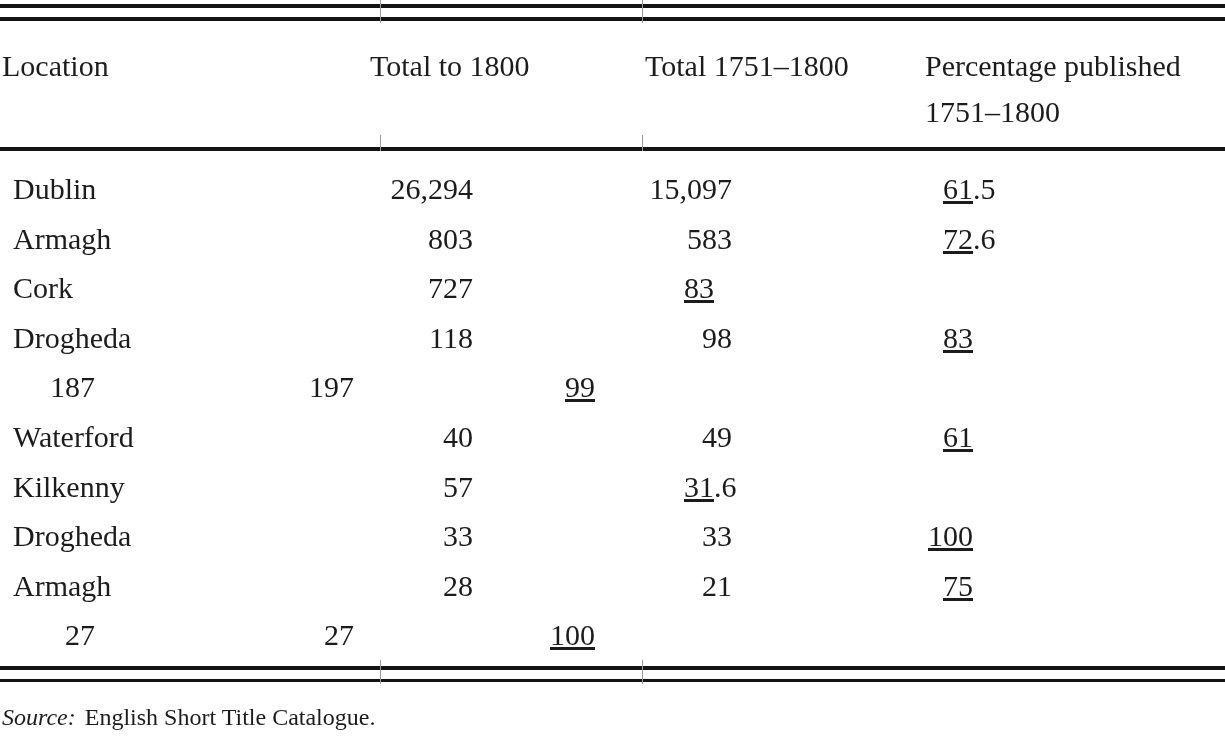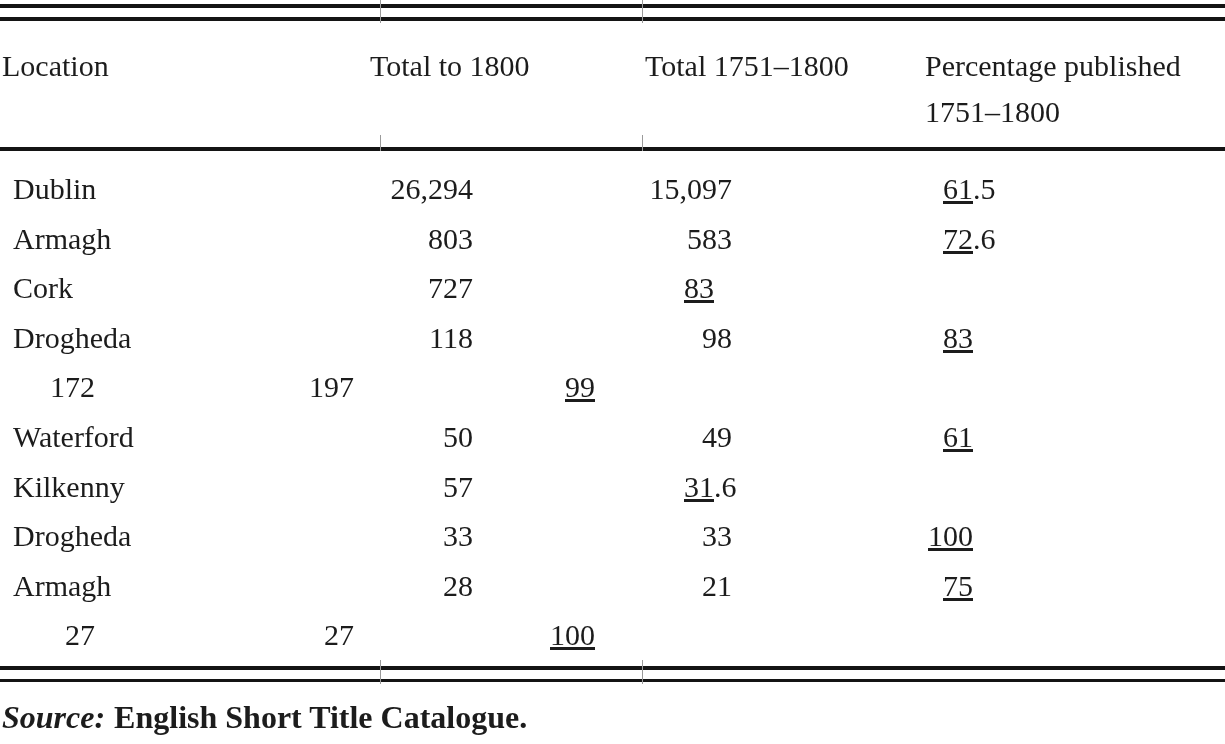--- a/index.html
+++ b/index.html
@@ -69,24 +69,23 @@
   .cell.c3  { width: 259px; text-align: right; }
   .cell.c4  { display: flex; }
   .cell.c4 .pint { display: inline-block; width: 241px; text-align: right; text-decoration: underline; }
   .cell.c4 .pdec { display: inline-block; text-align: left; }
 
   
   .source {
     position: absolute;
     left: 2px;
     top: 698px;
-    font-size: 32px;
+    font-size: 24px;
     line-height: 38px;
     white-space: nowrap;
-    font-weight: bold;
   }
   .src-label { font-style: italic; }
   .src-text  { margin-left: 9px; }
 </style>
 </head>
 <body>
 
 <div class="page">
 
   <div class="rule rule-top-1"></div>
@@ -145,31 +144,31 @@
       <div class="cell loc">Drogheda</div>
       <div class="cell c2">118</div>
       <div class="cell c3">98</div>
       <div class="cell c4">
           <span class="pint">83</span>
           <span class="pdec"></span>
         </div>
     </div>
 
     <div class="row">
-      <div class="cell c2">172</div>
+      <div class="cell c2">187</div>
       <div class="cell c3">197</div>
       <div class="cell c4">
           <span class="pint">99</span>
           <span class="pdec"></span>
         </div>
     </div>
 
     <div class="row">
       <div class="cell loc">Waterford</div>
-      <div class="cell c2">50</div>
+      <div class="cell c2">40</div>
       <div class="cell c3">49</div>
       <div class="cell c4">
           <span class="pint">61</span>
           <span class="pdec"></span>
         </div>
     </div>
 
     <div class="row">
       <div class="cell loc">Kilkenny</div>
       <div class="cell c2">57</div>

